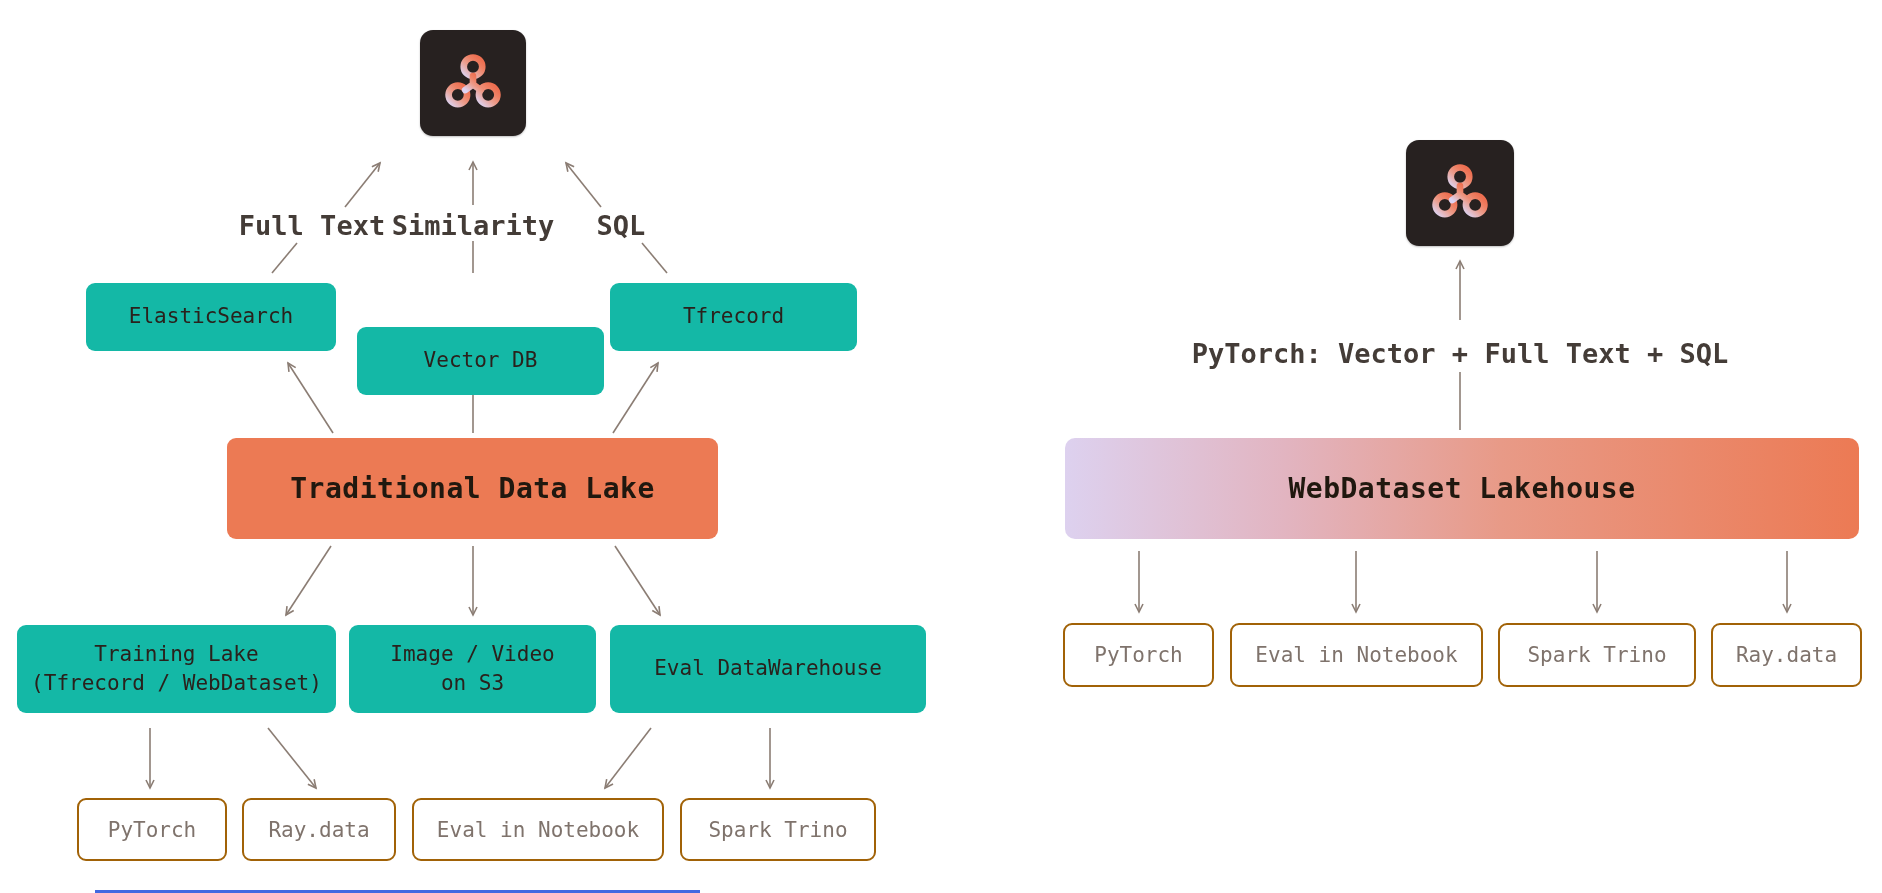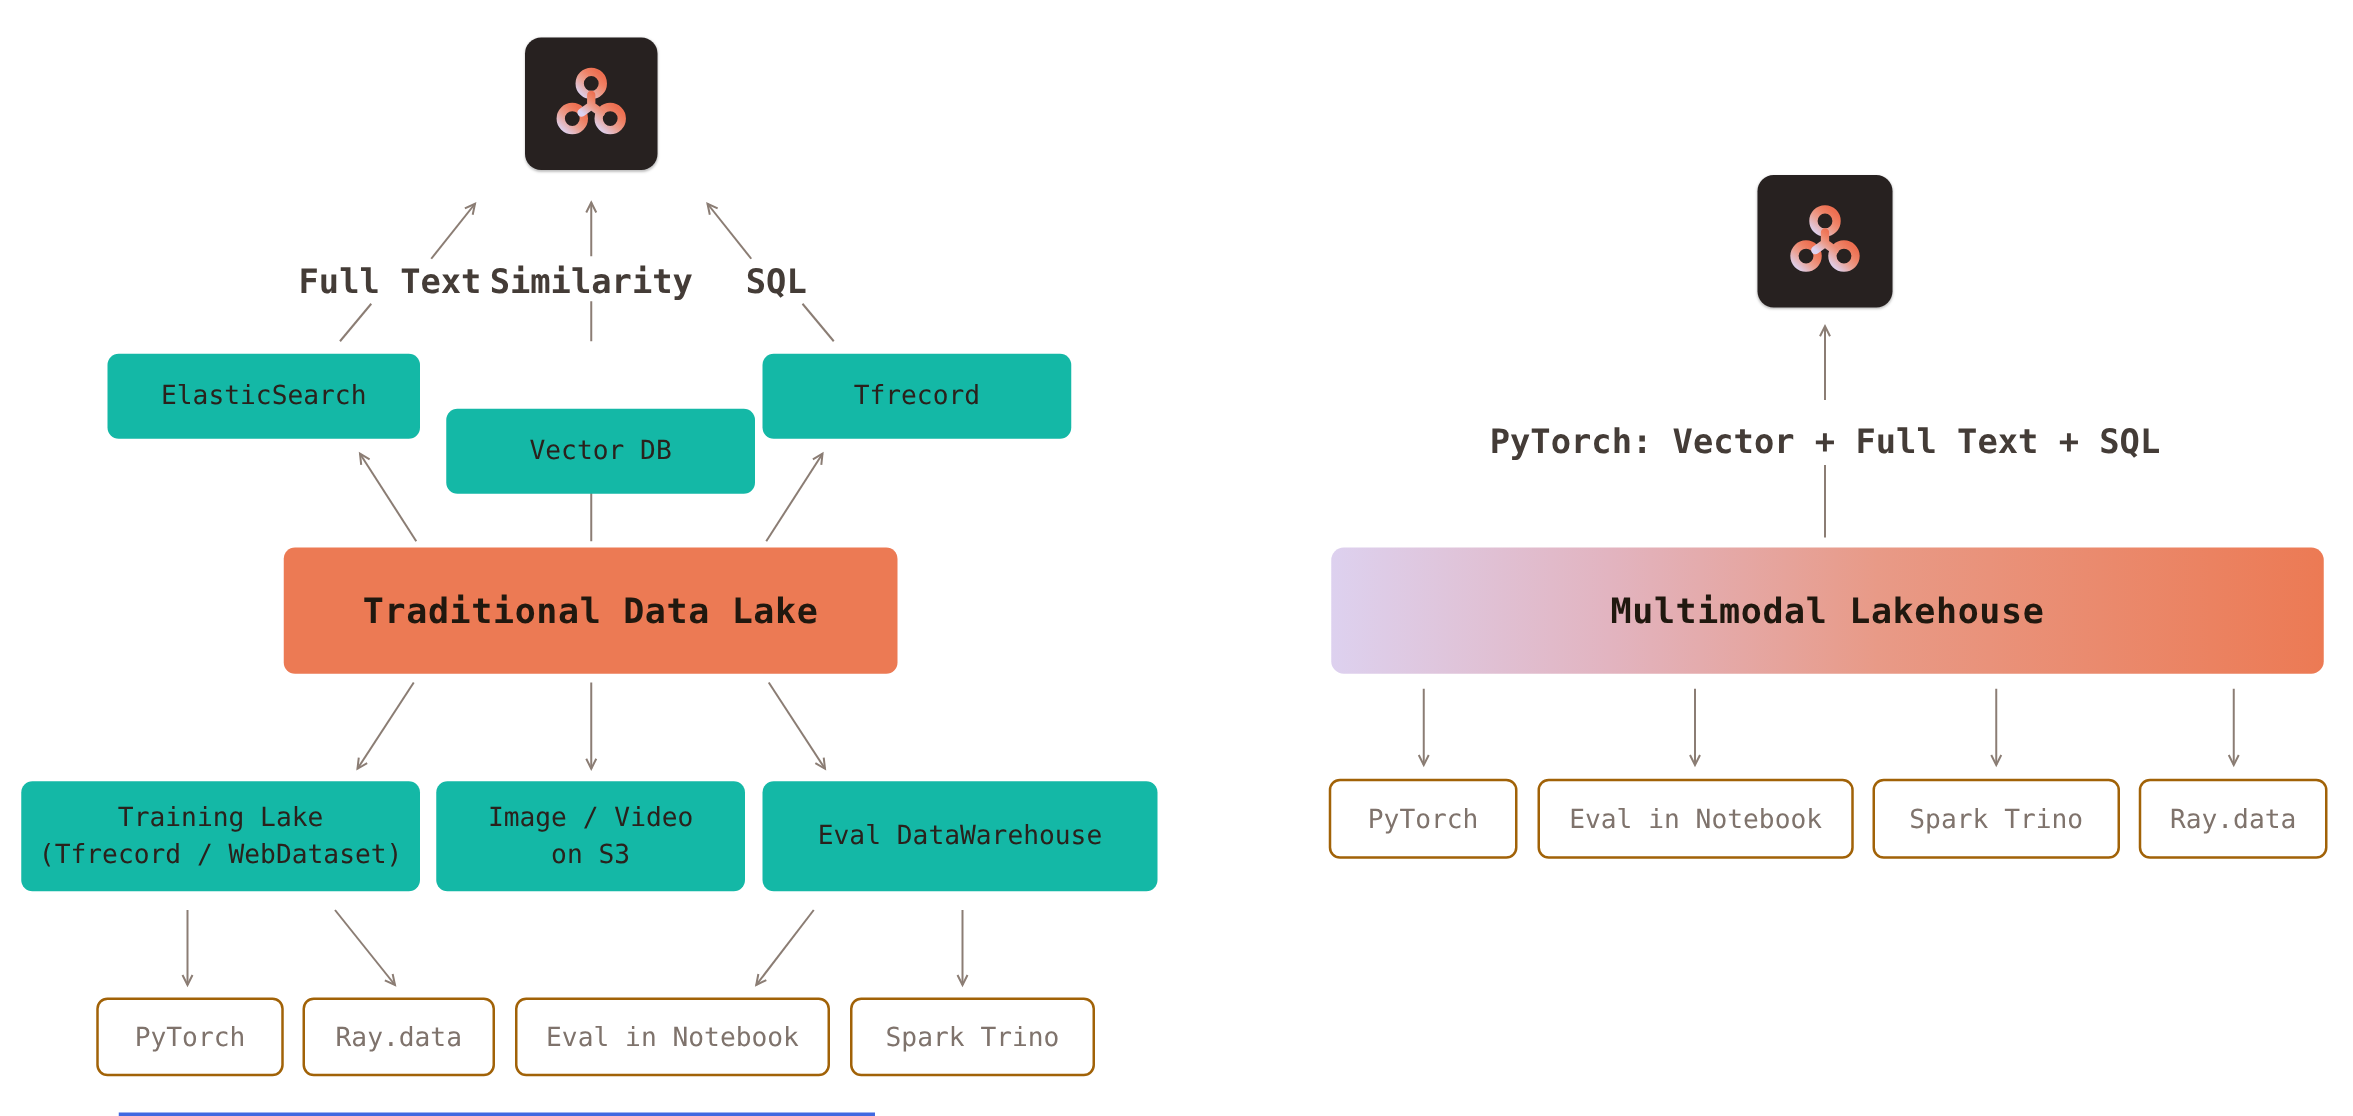--- a/index.html
+++ b/index.html
@@ -122,21 +122,21 @@
         <circle cx="50" cy="28" r="12.5"></circle>
         <circle cx="29.5" cy="66" r="12.5"></circle>
         <circle cx="70.5" cy="66" r="12.5"></circle>
         <path d="M50 40.5 L50 52 M50 52 L39.5 59.5 M50 52 L60.5 59.5"></path>
       </g>
     </svg>
   </div>
 
   <div class="qlabel" style="left:1460px;top:338px;">PyTorch: Vector + Full Text + SQL</div>
 
-  <div class="node grad" style="left:1065px;top:438px;width:794px;height:101px;">Multimodal Lakehouse</div>
+  <div class="node grad" style="left:1065px;top:438px;width:794px;height:101px;">WebDataset Lakehouse</div>
 
   <div class="node plain" style="left:1063px;top:623px;width:151px;height:64px;">PyTorch</div>
   <div class="node plain" style="left:1230px;top:623px;width:253px;height:64px;">Eval in Notebook</div>
   <div class="node plain" style="left:1498px;top:623px;width:198px;height:64px;">Spark Trino</div>
   <div class="node plain" style="left:1711px;top:623px;width:151px;height:64px;">Ray.data</div>
 
   <div class="bottom-strip" style="left:95px;top:890px;width:605px;height:3px;"></div>
 
 </div>
 

